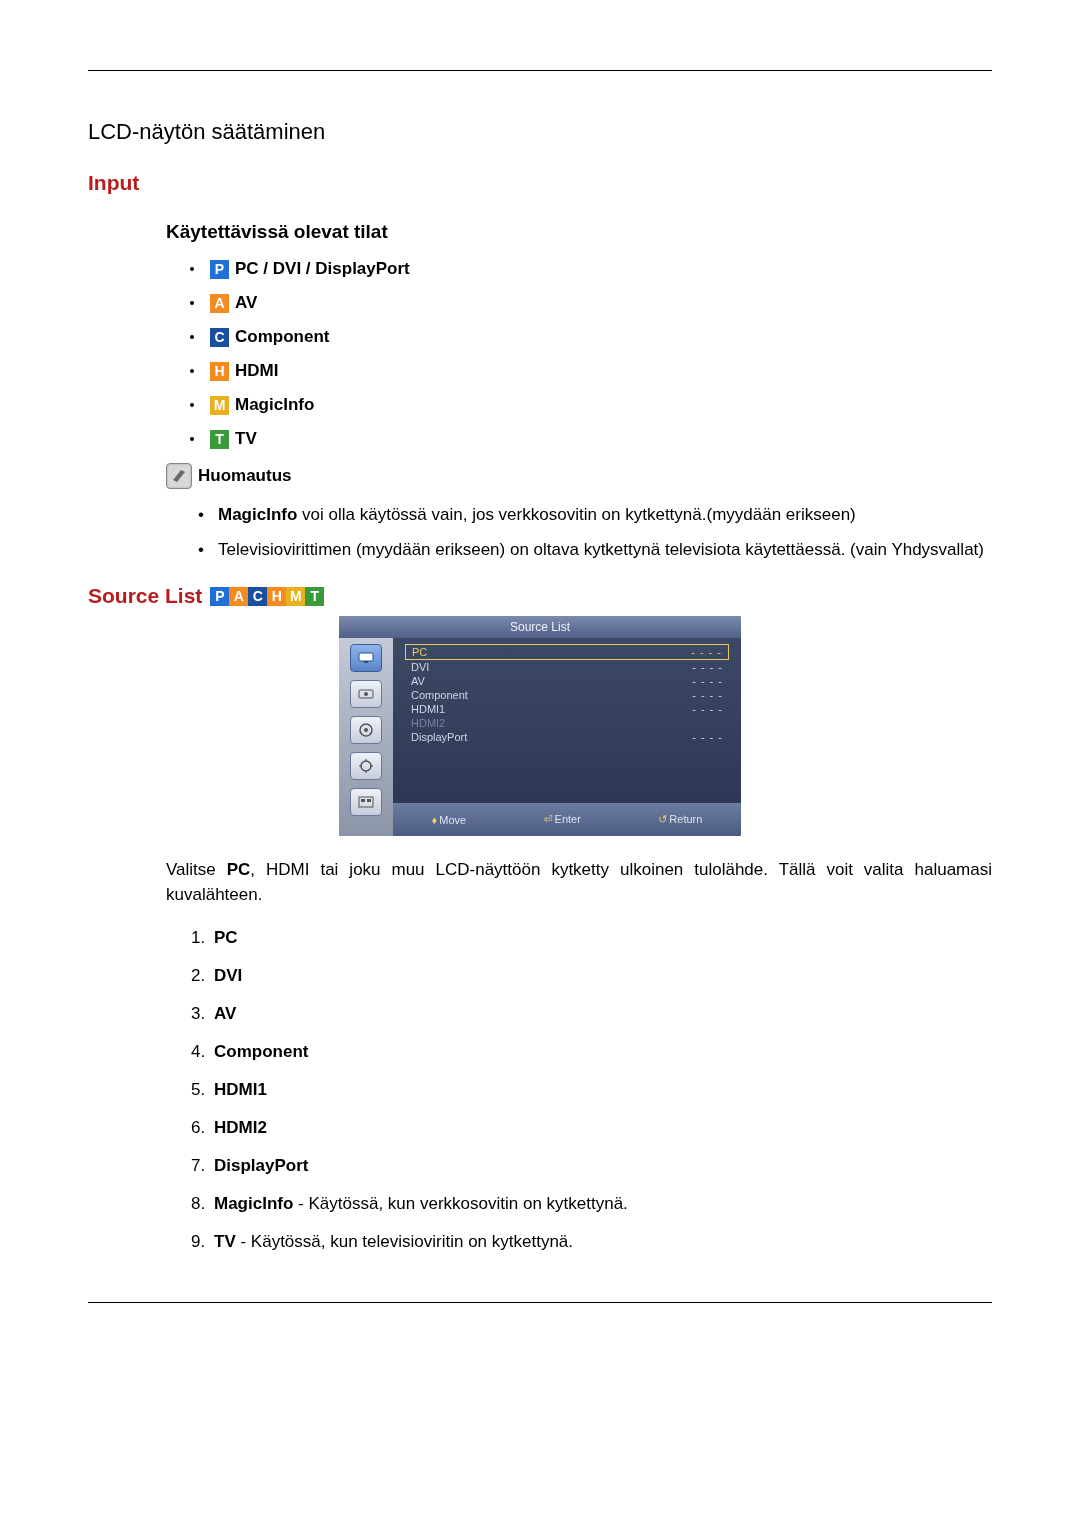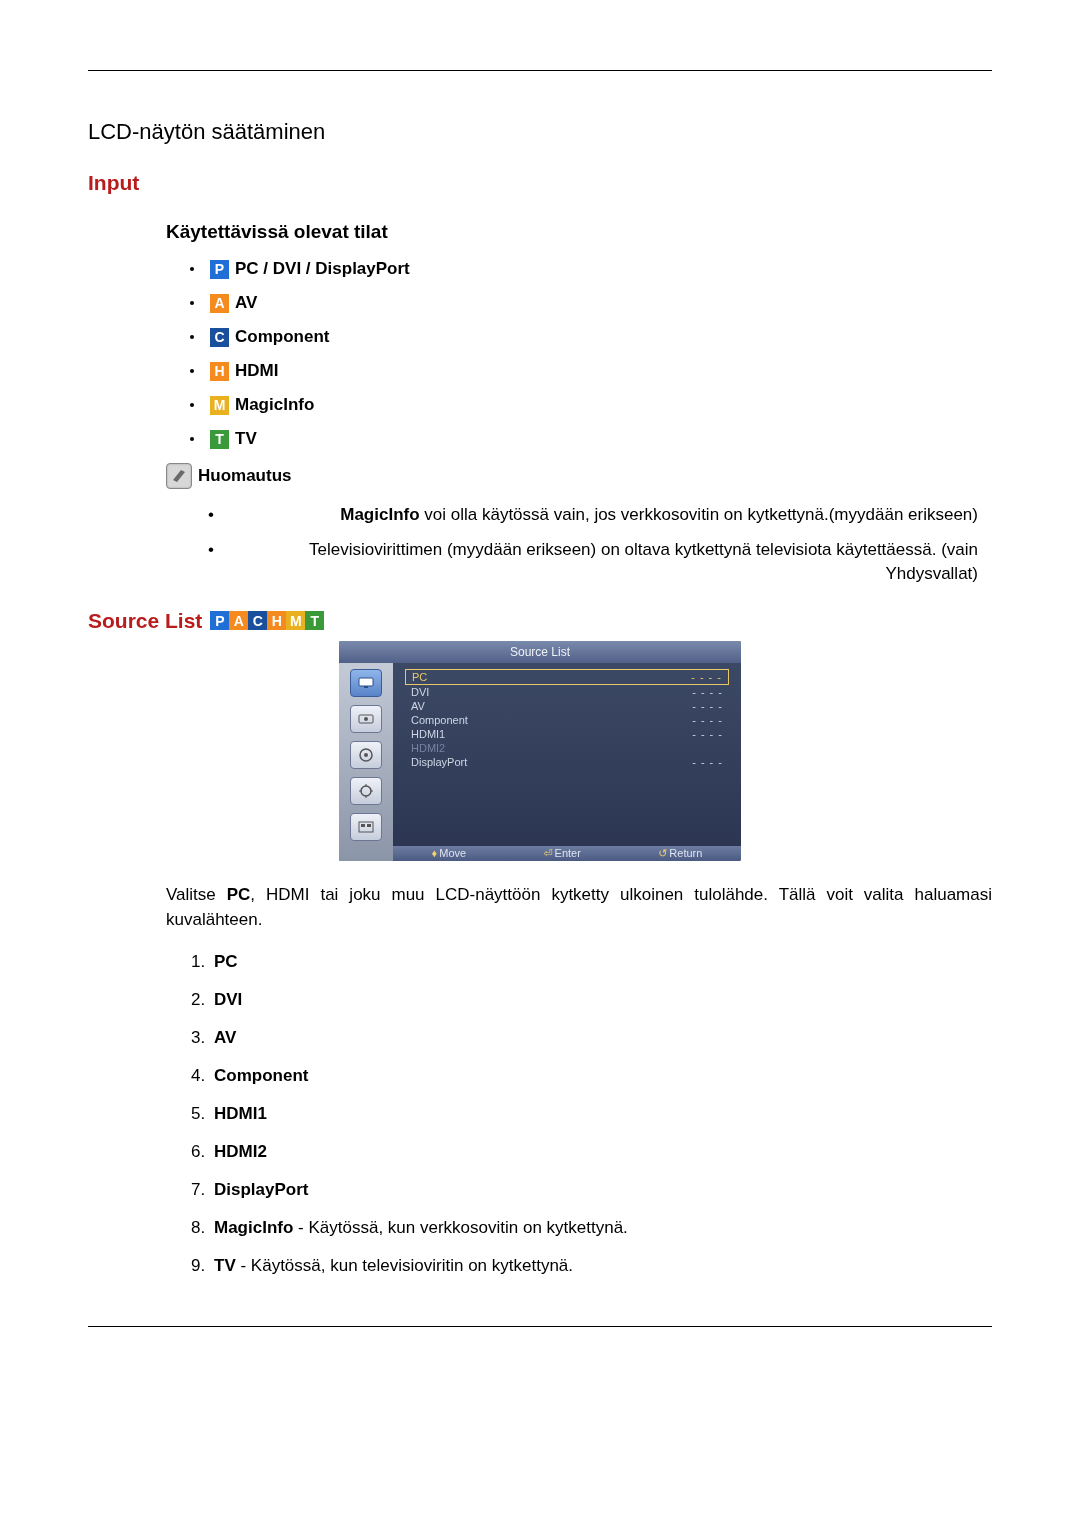--- a/index.html
+++ b/index.html
@@ -94,23 +94,22 @@
     width: 24px;
     height: 24px;
     background: #d8d8d8;
     border: 1px solid #888;
     border-radius: 4px;
     margin-right: 6px;
     box-shadow: inset 0 0 2px rgba(0,0,0,.3);
   }
   ul.note-list {
     list-style: none;
-    margin: 14px;
+    margin: 4px;
     padding-left: 24px;
-    text-align: right;
   }
   ul.note-list li {
     position: relative;
     font-size: 17px;
     line-height: 1.45;
     margin-bottom: 10px;
     padding-left: 24px;
   }
   ul.note-list li::before {
     content: "•";
@@ -194,21 +193,21 @@
   .osd-row.current {
     border: 1px solid #e8c86a;
     color: #e8c86a;
   }
   .osd-row.dim { color: #7682a0; }
   .osd-row .dash { letter-spacing: 1px; }
   .osd-foot {
     position: absolute;
     bottom: 0;
     left: 0; right: 0;
-    height: 15px;
+    height: 33px;
     background: linear-gradient(#6d7da1,#4a5a82);
     display: flex;
     justify-content: space-around;
     align-items: center;
     font-size: 11px;
     color: #dde3f0;
   }
   .osd-foot span.k { color:#f0d070; margin-right:2px; }
   .para {
     padding-left: 78px;

